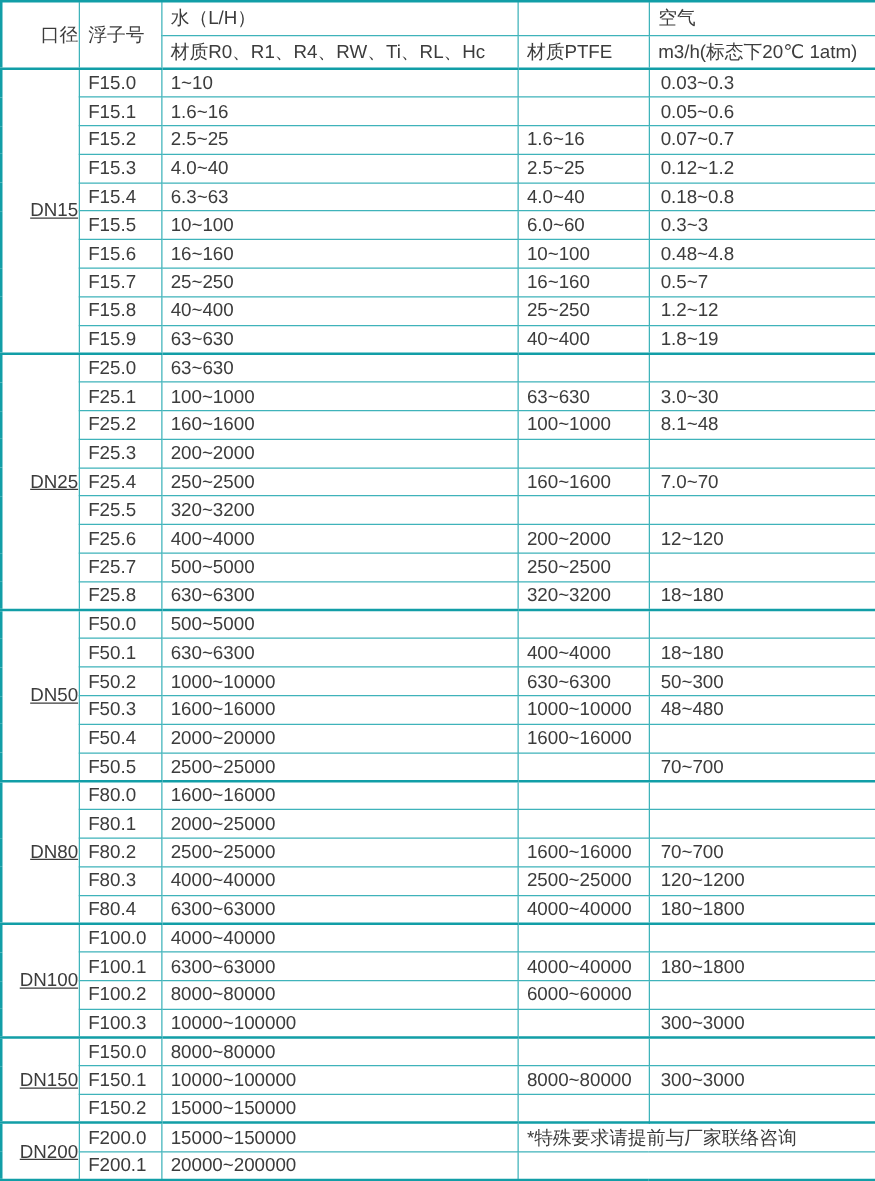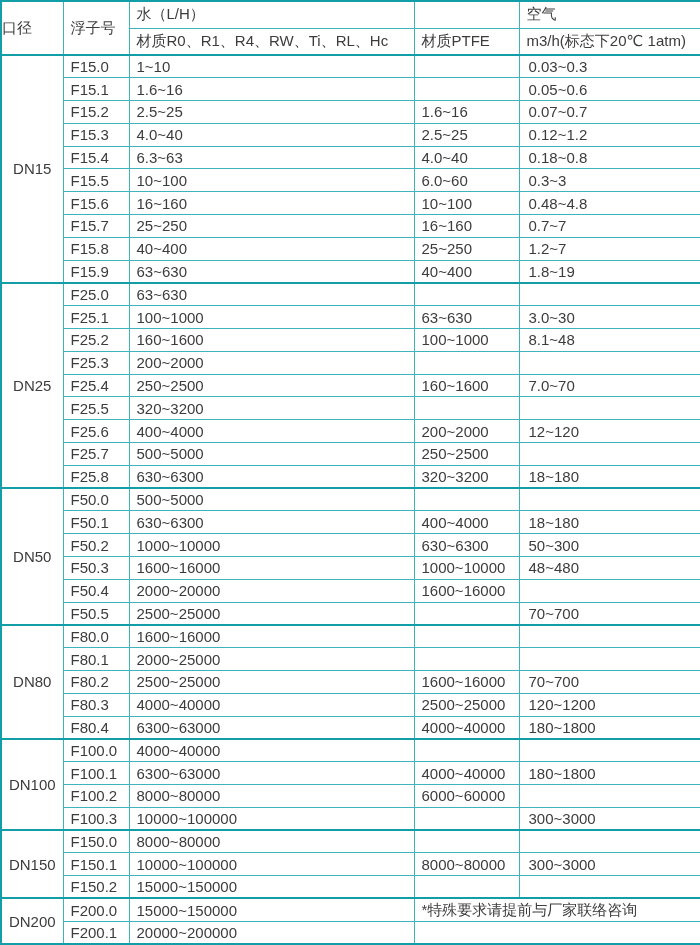--- a/index.html
+++ b/index.html
@@ -26,39 +26,39 @@
     font-size:15px;
     text-align:left;
     padding:0 2px 0 7px;
     overflow:hidden;
     white-space:nowrap;
     color:var(--txt);
   }
   .spec thead tr{height:27px;}
   .spec thead th{font-size:15px;}
   .spec tbody tr{height:22.8px;}
-  td.dia{text-align:center;padding:0;}
+  td.dia{text-align:right;padding:0;text-decoration:underline;}
   td.air{padding-left:9px;}
   
   .spec tbody tr.gs td{border-top:2px solid var(--thick);margin-left:24px;}
 </style>
 </head>
 <body>
 
 <table class="spec">
   <colgroup>
     <col style="width:62px">
     <col style="width:66px">
     <col style="width:285px">
     <col style="width:105px">
     <col style="width:182px">
   </colgroup>
   <thead>
     <tr>
-      <th rowspan="2" style="text-align:left;padding:0">口径</th>
+      <th rowspan="2" style="text-align:right;padding:0">口径</th>
       <th rowspan="2">浮子号</th>
       <th>水（L/H）</th>
       <th></th>
       <th>空气</th>
     </tr>
     <tr>
       <th>材质R0、R1、R4、RW、Ti、RL、Hc</th>
       <th>材质PTFE</th>
       <th>m3/h(标态下20℃ 1atm)</th>
     </tr>
@@ -104,27 +104,27 @@
       <tr>
         <td>F15.6</td>
         <td>16~160</td>
         <td>10~100</td>
         <td class="air">0.48~4.8</td>
       </tr>
       <tr>
         <td>F15.7</td>
         <td>25~250</td>
         <td>16~160</td>
-        <td class="air">0.7~7</td>
+        <td class="air">0.5~7</td>
       </tr>
       <tr>
         <td>F15.8</td>
         <td>40~400</td>
         <td>25~250</td>
-        <td class="air">1.2~7</td>
+        <td class="air">1.2~12</td>
       </tr>
       <tr>
         <td>F15.9</td>
         <td>63~630</td>
         <td>40~400</td>
         <td class="air">1.8~19</td>
       </tr>
       <tr class="gs">
         <td class="dia" rowspan="9">DN25</td>
         <td>F25.0</td>

